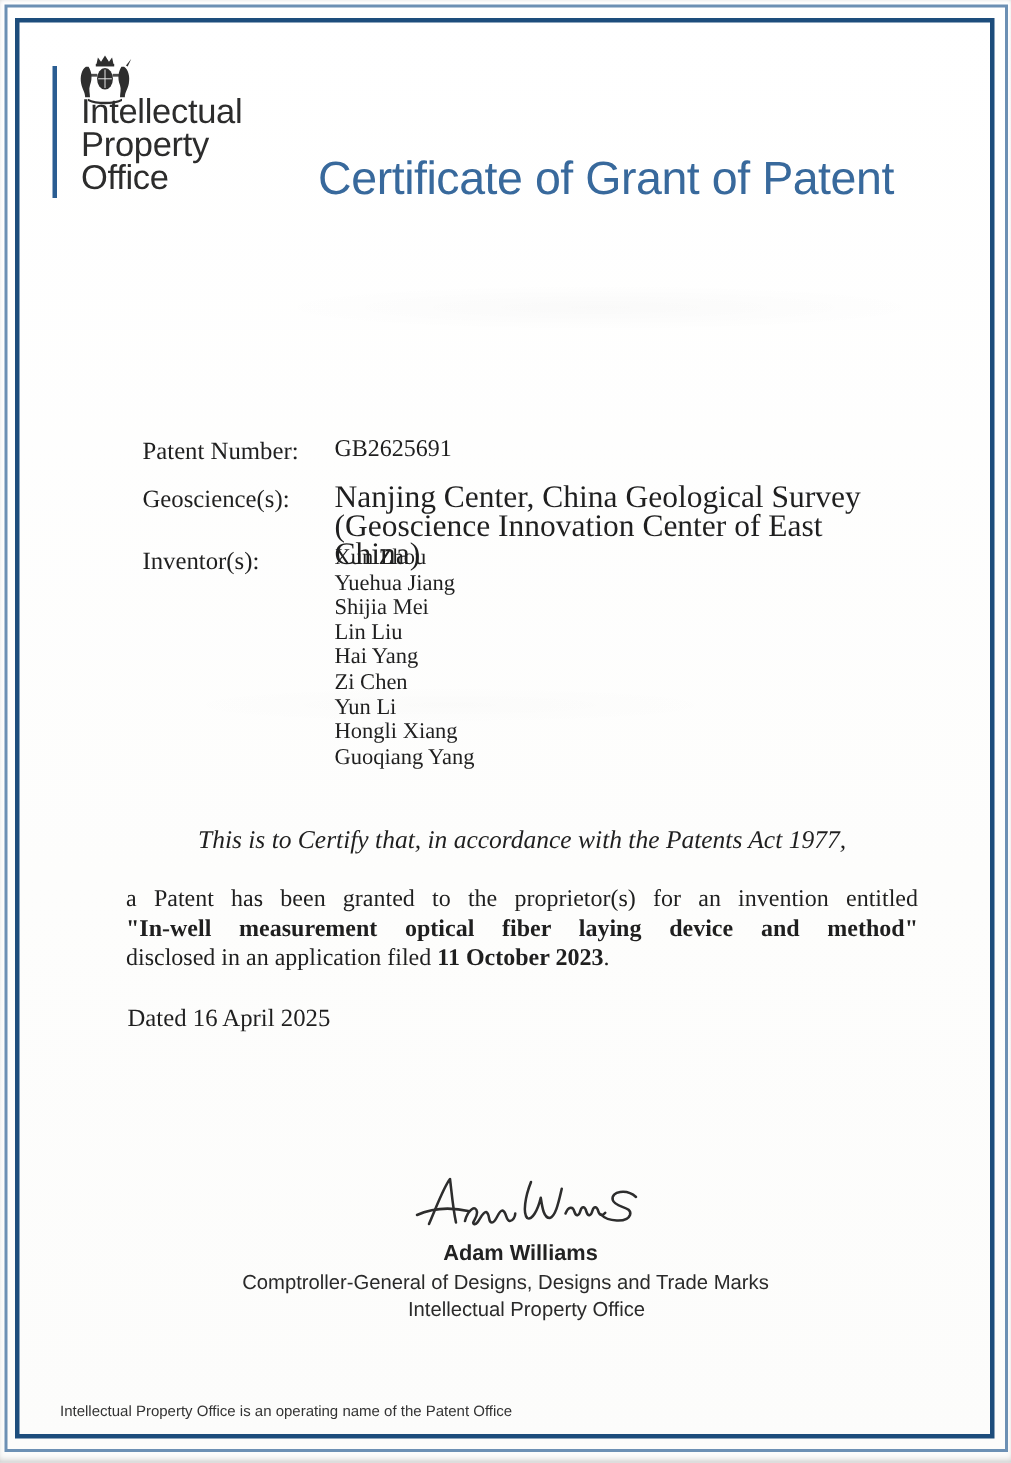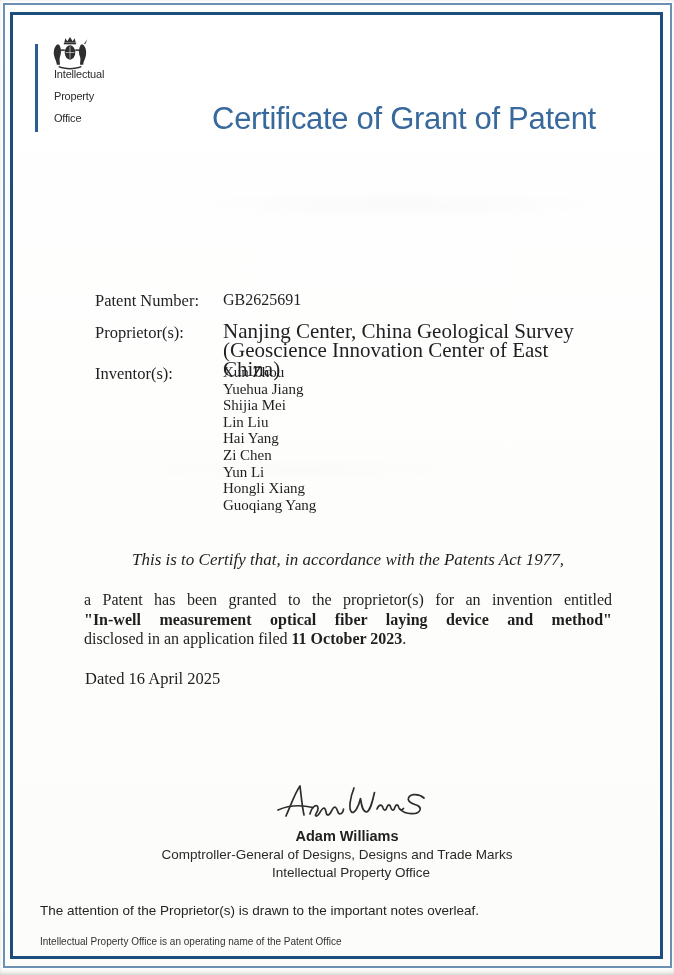--- a/index.html
+++ b/index.html
@@ -26,21 +26,21 @@
     border:3px solid #1d4d7c;
     pointer-events:none;
   }
   .abs{position:absolute;}
   
   .logo-bar{left:35px;top:44px;width:3px;height:88px;background:#2a5d92;}
   .crest{left:49px;top:36px;width:42px;height:34px;}
   .logo-text{
     left:54px;top:63px;
     font-family:"Liberation Sans", sans-serif;
-    font-size:11px;line-height:22px;color:#2c2c2c;
+    font-size:23px;line-height:22px;color:#2c2c2c;
     letter-spacing:-0.2px;
   }
   
   .title{
     left:150px;right:16px;top:101px;
     text-align:center;
     font-family:"Liberation Sans", sans-serif;
     font-size:31px;letter-spacing:-0.3px;
     color:#38699c;
     white-space:nowrap;
@@ -101,21 +101,21 @@
     <div>Intellectual</div>
     <div>Property</div>
     <div>Office</div>
   </div>
 
   <div class="abs title">Certificate of Grant of Patent</div>
 
   <div class="abs flabel lbl1">Patent Number:</div>
   <div class="abs val-patent">GB2625691</div>
 
-  <div class="abs flabel lbl2">Proprietor(s):</div>
+  <div class="abs flabel lbl2">Geoscience(s):</div>
   <div class="abs val-prop">Nanjing Center, China Geological Survey (Geoscience Innovation Center of East China)</div>
 
   <div class="abs flabel lbl3">Inventor(s):</div>
   <div class="abs val-inventors">
     <div>Xun Zhou</div>
     <div>Yuehua Jiang</div>
     <div>Shijia Mei</div>
     <div>Lin Liu</div>
     <div>Hai Yang</div>
     <div>Zi Chen</div>
@@ -141,15 +141,14 @@
       <path d="M34 34 C36 26 41.5 23 42 28 C42.4 32 38 35 40 36 C43 37 45 28 48 28 C51 29 49 35 52 35 C55 35 56 27 59 27 C62 28 61 34 64 34 C66 34 67.5 31 67.5 29"></path>
       <path d="M78 8 C74 18 72.5 29 75.5 32 C78.5 34 82.5 27 84.5 18.5 C85.5 25 86.5 32 90.5 32 C94.5 31 96.5 21 98.5 12.5"></path>
       <path d="M101 29 C103 24 106 24 107 28 C108 31 110 31 111 27 C112 24 114 24 115 28 C116 31 118 31 119 27 C120 24 122 24 123 28 C124 30.5 126 30.5 127.5 28.5"></path>
       <path d="M148 18 C142 12.5 131 14 132.5 20 C134 25.5 146 24 144 30 C142 35.5 129 34.5 124.5 29.5"></path>
     </g>
   </svg>
   <div class="abs sigline sig-name">Adam Williams</div>
   <div class="abs sigline sig-role">Comptroller-General of Designs, Designs and Trade Marks</div>
   <div class="abs sigline sig-office">Intellectual Property Office</div>
 
-  <div class="abs notice">The attention of the Proprietor(s) is drawn to the important notes overleaf.</div>
   <div class="abs smallprint">Intellectual Property Office is an operating name of the Patent Office</div>
 </div>
 
 </body></html>

